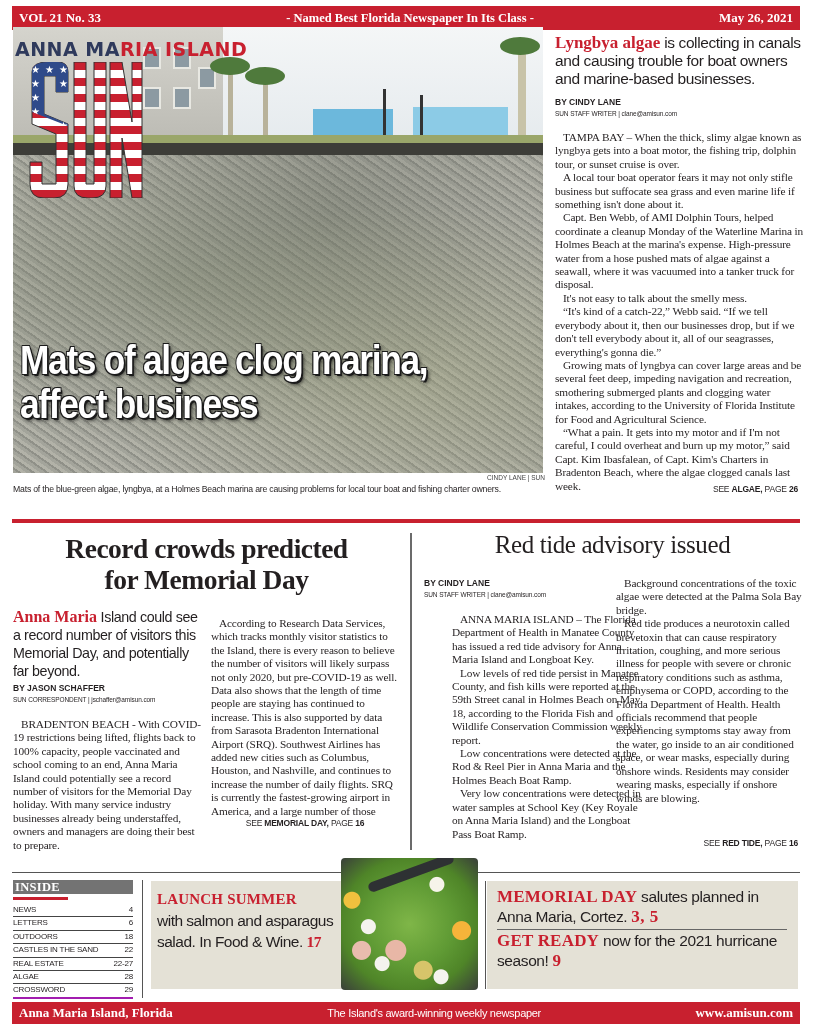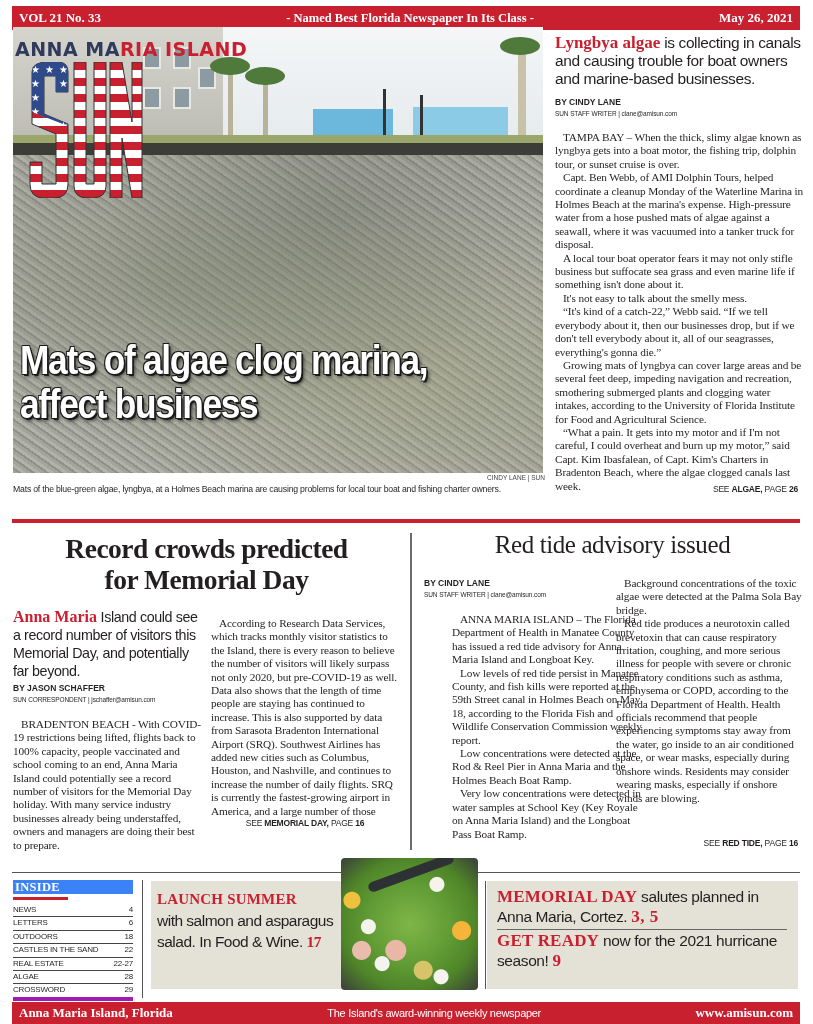--- a/index.html
+++ b/index.html
@@ -106,21 +106,21 @@
     .story2-byline .byline { margin-top: 0; }
     .story2-col1 { position: absolute; left: 424px; top: 613px; width: 195px; margin-left: 28px; }
     .story2-col2 { position: absolute; left: 616px; top: 577px; width: 190px; }
     .story2-see { position: absolute; left: 616px; top: 838px; width: 182px; }
 
     .black-rule { position: absolute; left: 12px; top: 872px; width: 788px; height: 1px; background: #555; }
 
     
     .inside { position: absolute; left: 13px; top: 880px; width: 120px; }
     .inside-title {
-      height: 14px; background: #3b82f6; color: #fff; font-family: "Liberation Serif", serif; font-weight: bold;
+      height: 14px; background: #737373; color: #fff; font-family: "Liberation Serif", serif; font-weight: bold;
       font-size: 12.5px; line-height: 14px; padding-left: 2px; letter-spacing: 0.3px;
     }
     .inside-underline { width: 55px; height: 3px; background: #c8202f; margin-top: 3px; margin-bottom: 4px; }
     .inside-item {
       display: flex; justify-content: space-between; font-family: "Liberation Sans", sans-serif; font-size: 8px;
       line-height: 12.4px; border-bottom: 1px solid #444; letter-spacing: -0.2px;
     }
     .inside-divider { position: absolute; left: 142px; top: 880px; width: 1px; height: 118px; background: #555; }
 
     
@@ -221,22 +221,22 @@
 <div class="photo-caption">Mats of the blue-green algae, lyngbya, at a Holmes Beach marina are causing problems for local tour boat and fishing charter owners.</div>
 
 <div class="lead-col">
   <div class="deck">
     <span class="kicker">Lyngbya algae</span><span> is collecting in canals and causing trouble for boat owners and marine-based businesses.</span>
   </div>
   <div class="byline">BY CINDY LANE</div>
   <div class="byline-sub">SUN STAFF WRITER | clane@amisun.com</div>
   <div class="body-text lead-body">
     <p>TAMPA BAY – When the thick, slimy algae known as lyngbya gets into a boat motor, the fishing trip, dolphin tour, or sunset cruise is over.</p>
+    <p>A local tour boat operator fears it may not only stifle business but suffocate sea grass and even marine life if something isn't done about it.</p>
     <p>Capt. Ben Webb, of AMI Dolphin Tours, helped coordinate a cleanup Monday of the Waterline Marina in Holmes Beach at the marina's expense. High-pressure water from a hose pushed mats of algae against a seawall, where it was vacuumed into a tanker truck for disposal.</p>
-    <p>A local tour boat operator fears it may not only stifle business but suffocate sea grass and even marine life if something isn't done about it.</p>
     <p>It's not easy to talk about the smelly mess.</p>
     <p>“It's kind of a catch-22,” Webb said. “If we tell everybody about it, then our businesses drop, but if we don't tell everybody about it, all of our seagrasses, everything's gonna die.”</p>
     <p>Growing mats of lyngbya can cover large areas and be several feet deep, impeding navigation and recreation, smothering submerged plants and clogging water intakes, according to the University of Florida Institute for Food and Agricultural Science.</p>
     <p>“What a pain. It gets into my motor and if I'm not careful, I could overheat and burn up my motor,” said Capt. Kim Ibasfalean, of Capt. Kim's Charters in Bradenton Beach, where the algae clogged canals last week.</p>
   </div>
 </div>
 <div class="see-line lead-see">
   <span>SEE </span><b>ALGAE,</b><span> PAGE </span><b>26</b>
 </div>
 
@@ -306,21 +306,21 @@
       <span>22</span>
     </div>
   <div class="inside-item">
       <span>REAL ESTATE</span>
       <span>22-27</span>
     </div>
   <div class="inside-item">
       <span>ALGAE</span>
       <span>28</span>
     </div>
-  <div class="inside-item" style="border-bottom:4px solid #a21caf">
+  <div class="inside-item" style="border-bottom:2px solid #a21caf">
       <span>CROSSWORD</span>
       <span>29</span>
     </div>
 </div>
 <div class="inside-divider"></div>
 
 <div class="promo1">
   <span class="kicker">LAUNCH SUMMER</span><br>
   <span>with salmon and asparagus salad. In Food &amp; Wine. </span><span class="num">17</span>
 </div>

